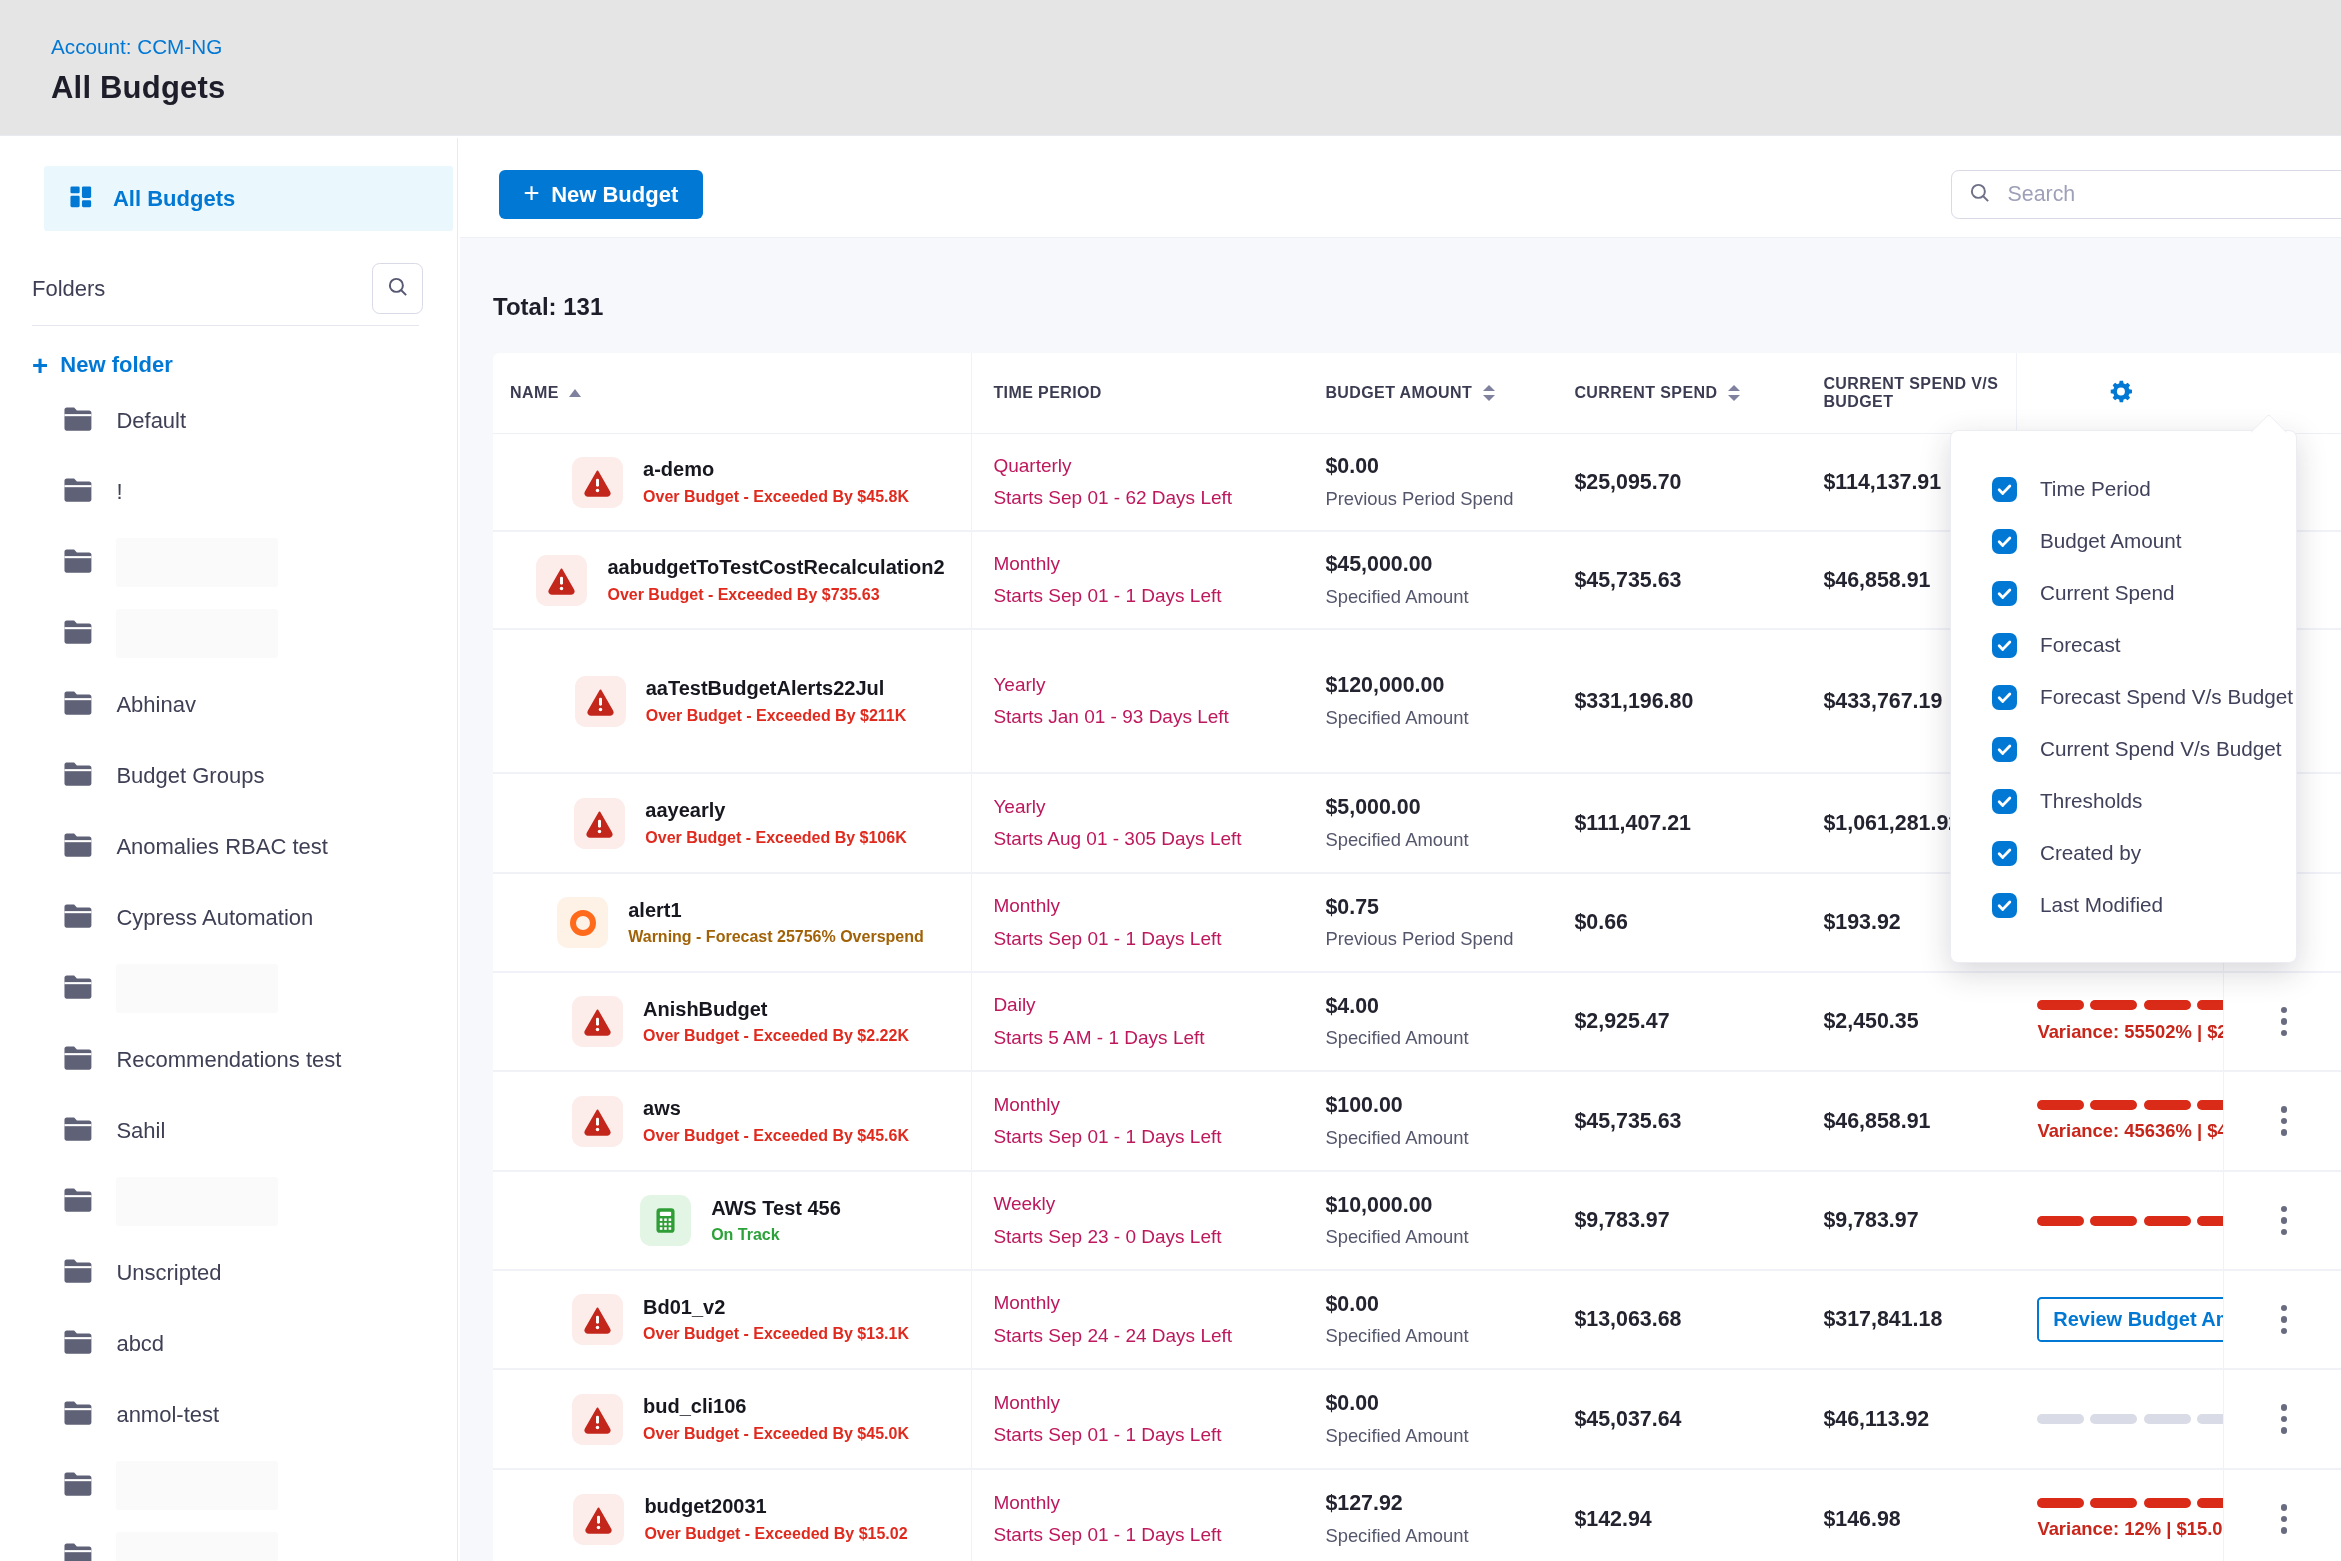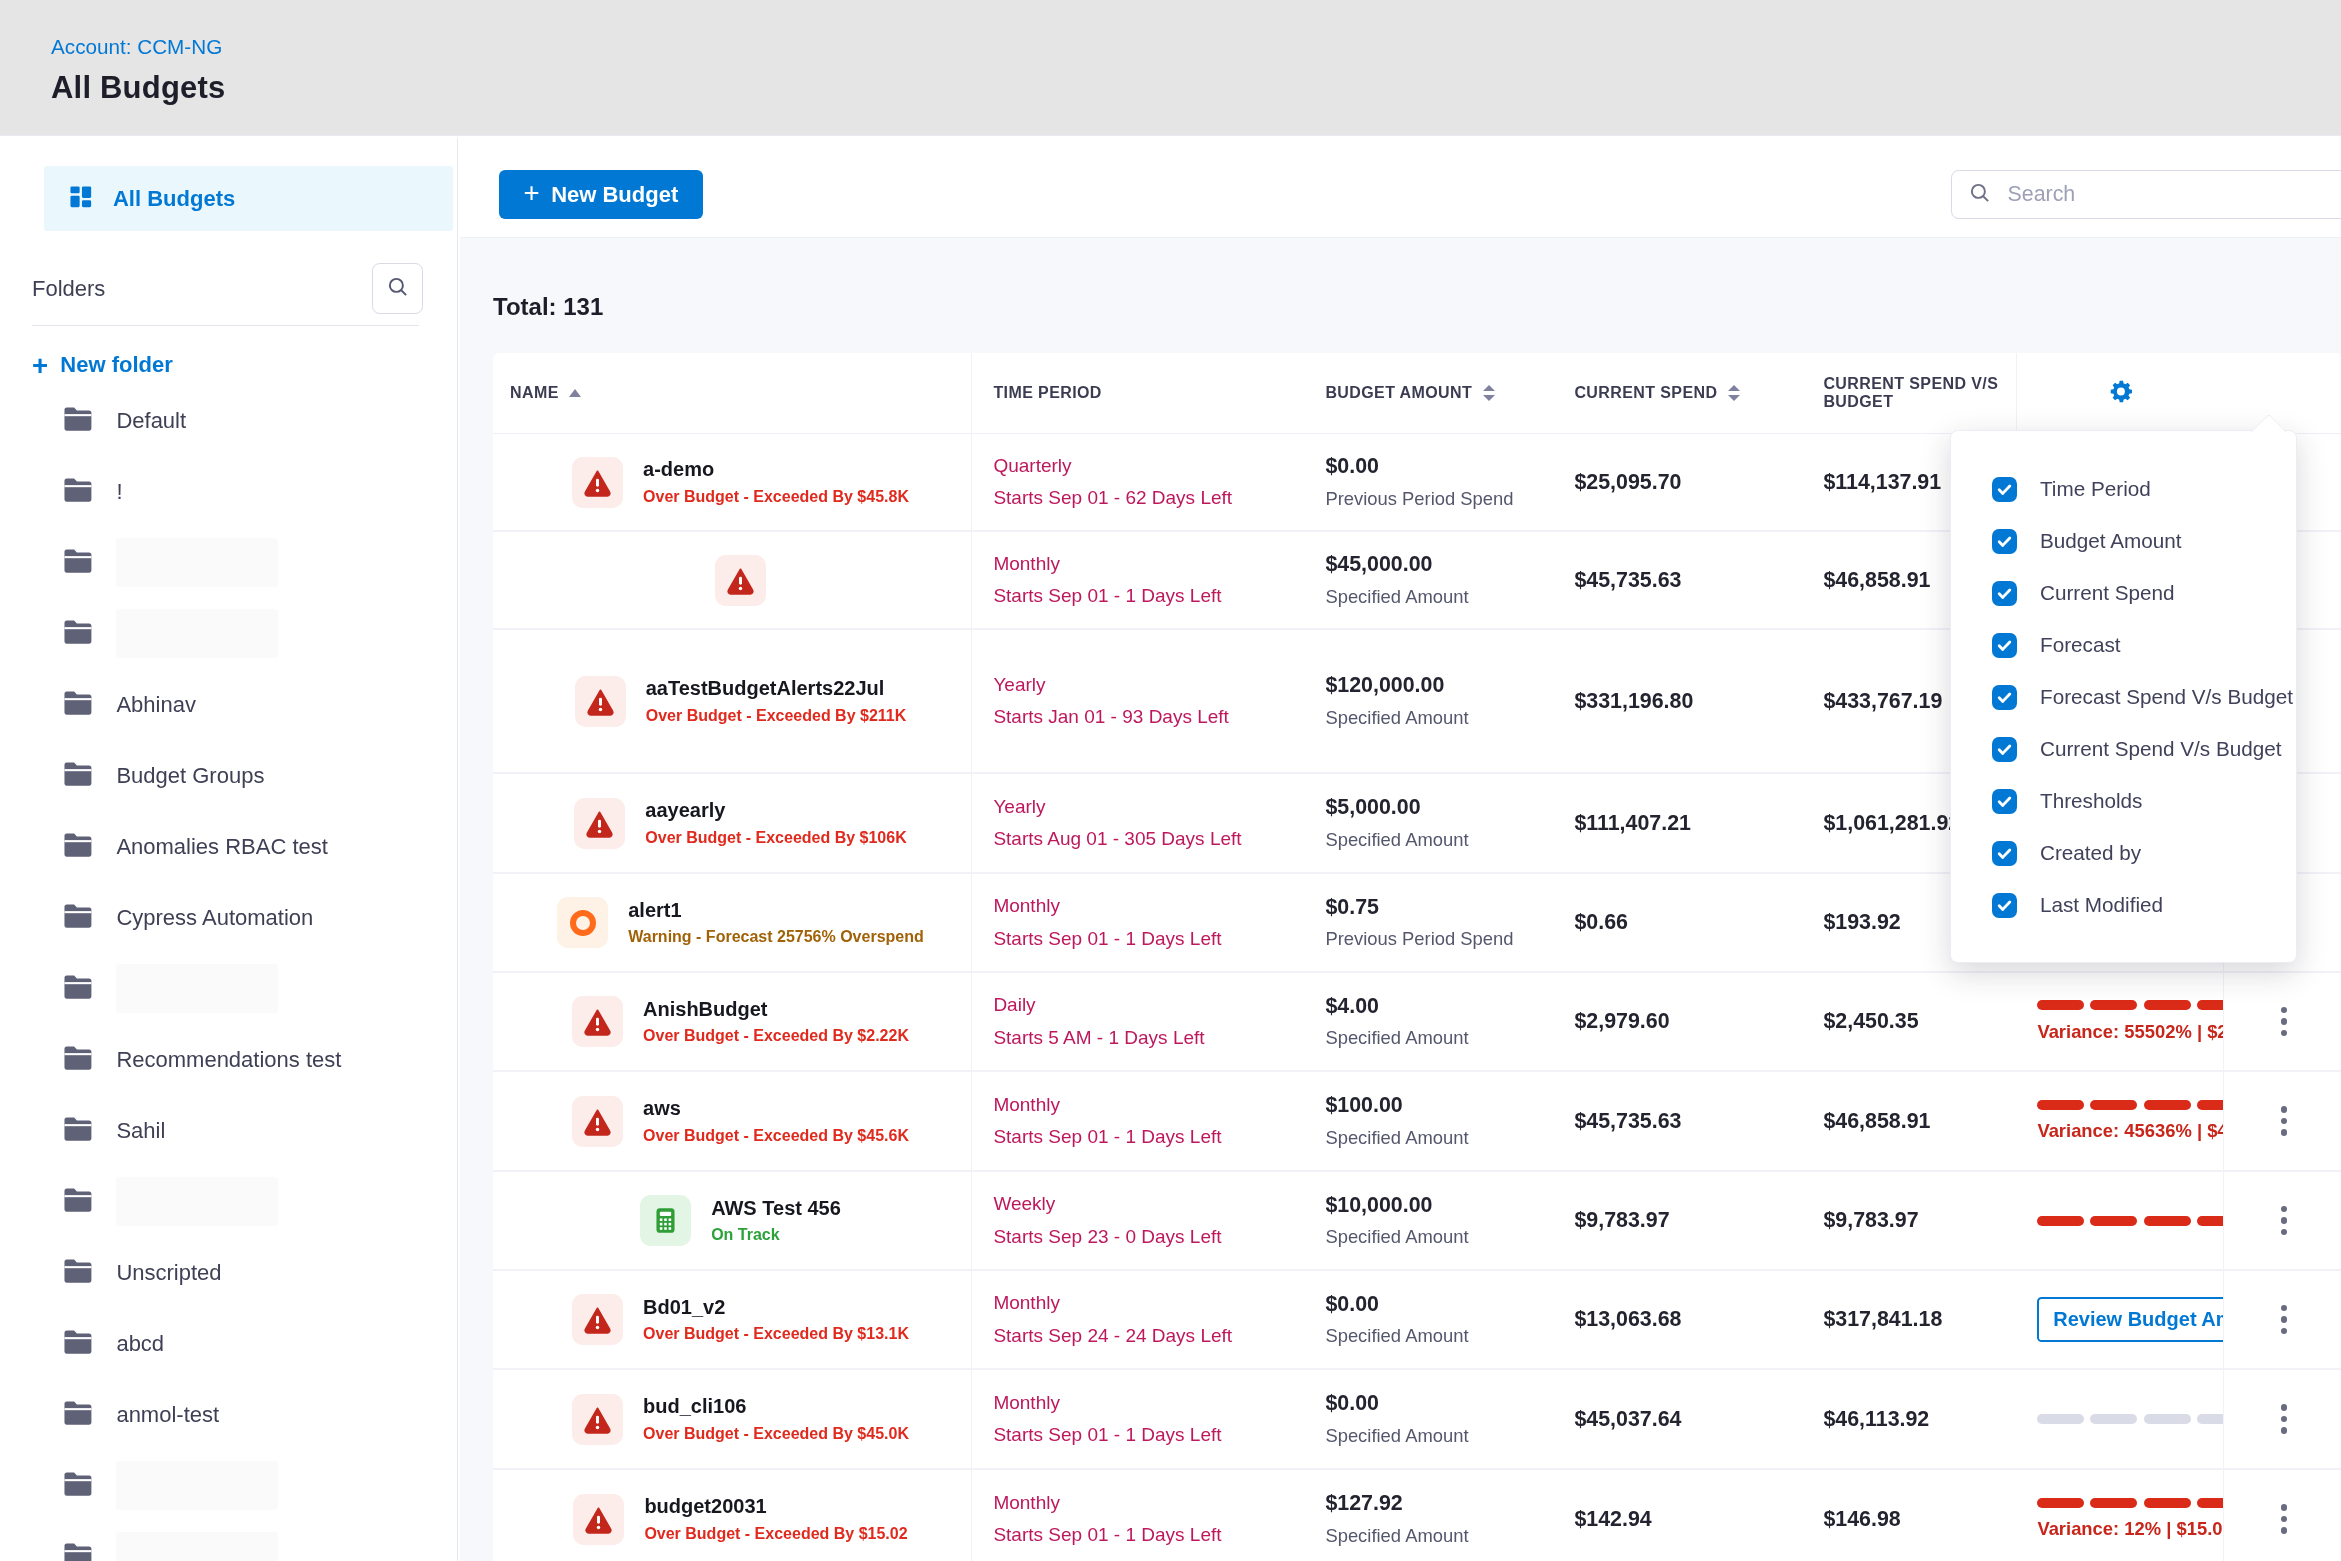--- a/index.html
+++ b/index.html
@@ -352,20 +352,24 @@
           </div>
           <div class="trow tr" style="height: 96px;">
             <div class="td td-name">
               <span class="icon-badge bg-danger">
                 <svg width="31" height="31" viewBox="0 0 24 24">
                   <path d="M12 3.4 21.2 19.5a1.85 1.85 0 0 1-1.6 2.75H4.4A1.85 1.85 0 0 1 2.8 19.5L12 3.4z" fill="#c3271c" stroke="#c3271c" stroke-width="1.5" stroke-linejoin="round"></path>
                   <rect x="10.85" y="9" width="2.3" height="6.2" rx="1.15" fill="#fff"></rect>
                   <circle cx="12" cy="18.2" r="1.35" fill="#fff"></circle>
                 </svg>
               </span>
+              <div>
+                <div class="nm">aabudgetToTestCostRecalculation2</div>
+                <div class="status st-danger">Over Budget - Exceeded By $735.63</div>
+              </div>
             </div>
             <div class="td col-divider-l">
               <div class="period-l1">Monthly</div>
               <div class="period-l2">Starts Sep 01 - 1 Days Left</div>
             </div>
             <div class="td">
               <div class="amt">$45,000.00</div>
               <div class="amt-sub">Specified Amount</div>
             </div>
             <div class="td">
@@ -506,21 +510,21 @@
             </div>
             <div class="td col-divider-l">
               <div class="period-l1">Daily</div>
               <div class="period-l2">Starts 5 AM - 1 Days Left</div>
             </div>
             <div class="td">
               <div class="amt">$4.00</div>
               <div class="amt-sub">Specified Amount</div>
             </div>
             <div class="td">
-              <div class="money">$2,979.60</div>
+              <div class="money">$2,925.47</div>
             </div>
             <div class="td">
               <div class="money">$2,450.35</div>
             </div>
             <div class="td">
               <div class="vs-bar">
                 <span class="seg" style="background: rgb(218, 42, 24);"></span>
                 <span class="seg" style="background: rgb(218, 42, 24);"></span>
                 <span class="seg" style="background: rgb(218, 42, 24);"></span>
                 <span class="seg" style="background: rgb(218, 42, 24);"></span>

